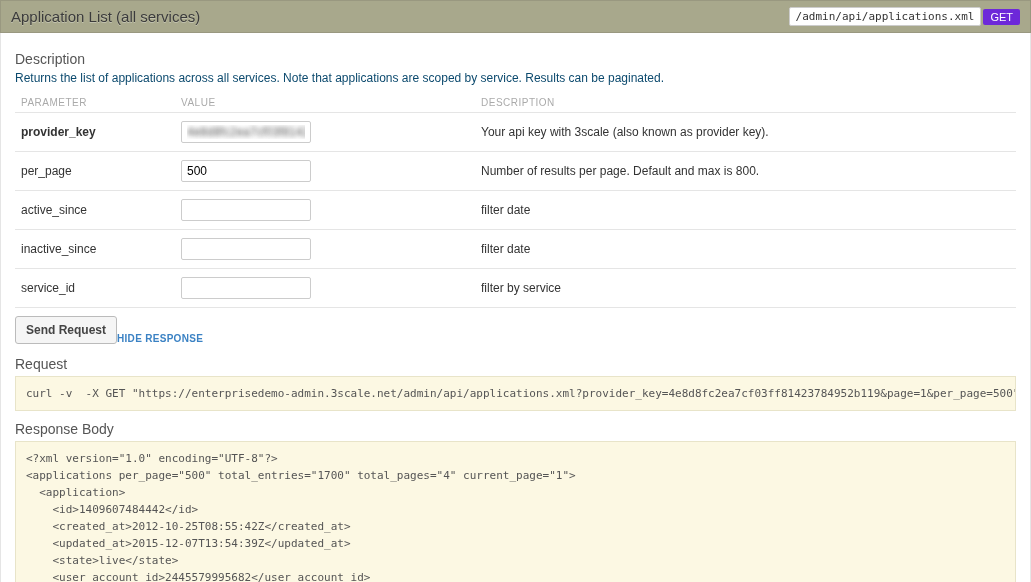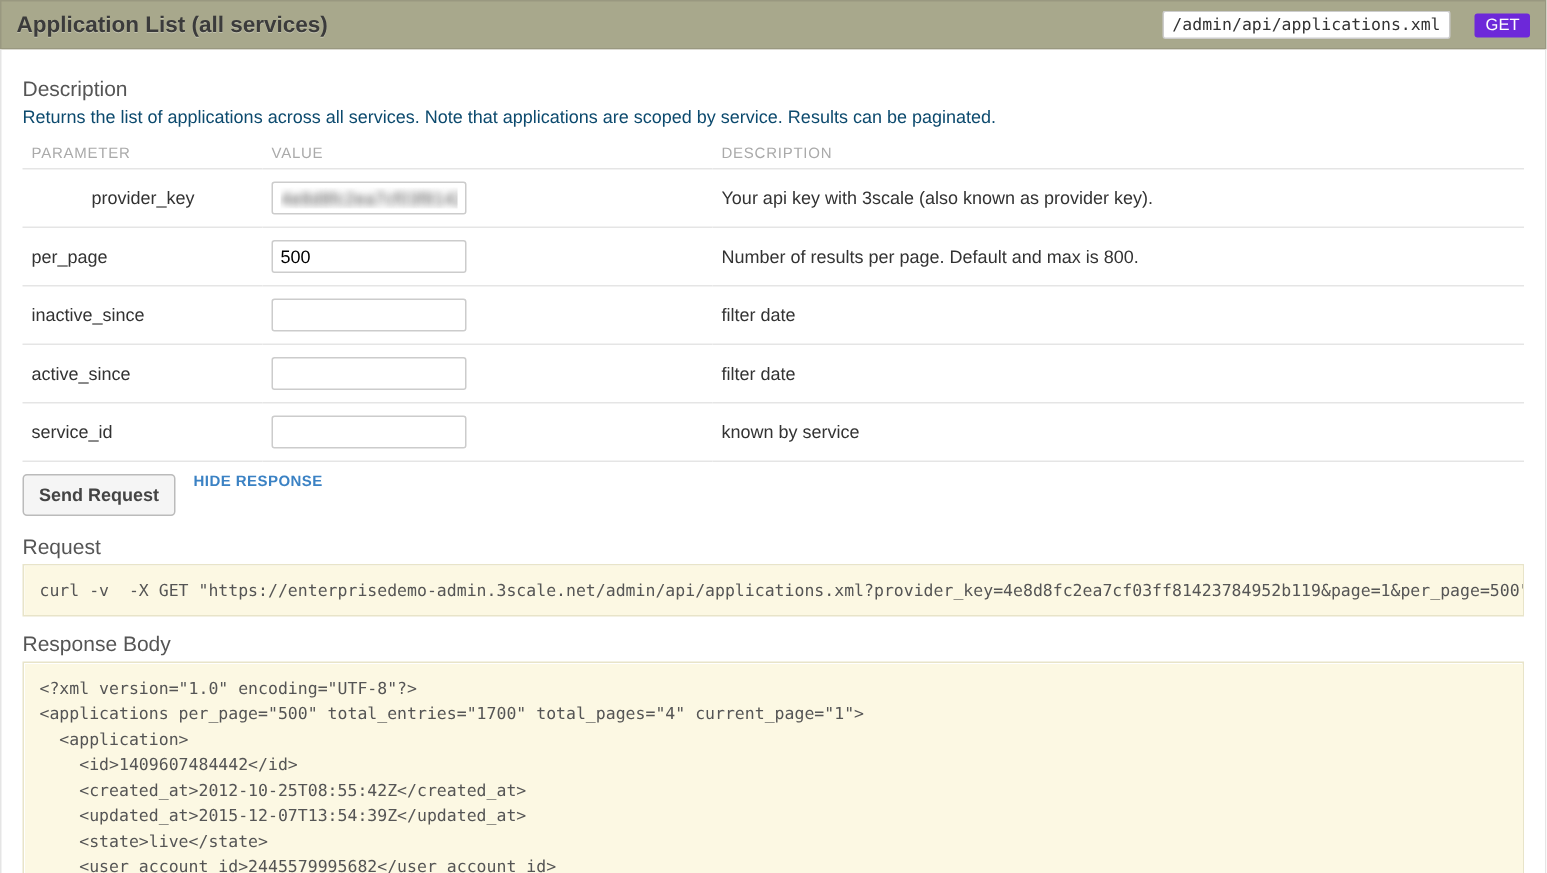--- a/index.html
+++ b/index.html
@@ -5,44 +5,44 @@
   * { box-sizing: border-box; }
   html, body { margin: 0; padding: 0; font-family: "Helvetica Neue", Helvetica, Arial, sans-serif; font-size: 13px; color: #333; background: #fff; }
   .wrap { width: 1031px; }
   .header-bar {
     background: #a8a88c;
     border: 1px solid #999880;
     padding: 6px 10px;
     display: flex; align-items: center;
     justify-content: space-between;
   }
-  .header-title { font-size: 15px; font-weight: bold; color: #3b3b3b; text-shadow: 0 1px 0 rgba(255,255,255,0.3); }
-  .endpoint-group { display: flex; align-items: center; gap: 16px; }
+  .header-title { font-size: 15px; font-weight: normal; color: #3b3b3b; text-shadow: 0 1px 0 rgba(255,255,255,0.3); }
+  .endpoint-group { display: flex; align-items: center; gap: 2px; }
   .endpoint-path {
     background: #fff; color: #333; font-family: Menlo, Consolas, monospace;
     font-size: 11px; padding: 2px 6px; border-radius: 2px; border: 1px solid #ccc;
   }
   .endpoint-method {
     background: #6d28d9; color: #fff; font-weight: normal; font-size: 11px;
     padding: 2px 7px; border-radius: 2px;
   }
   .body { padding: 12px 14px; background: #fff; border: 1px solid #e5e5e5; border-top: none; }
   .section-label { font-size: 14px; color: #555; margin: 6px 0 4px; }
   .description-text { font-size: 12px; color: #0c4a6e; margin-bottom: 8px; }
   table.params { width: 100%; border-collapse: collapse; margin-bottom: 8px; }
   table.params th { text-align: left; font-size: 10px; color: #aaa; font-weight: normal; letter-spacing: .5px; text-transform: uppercase; padding: 4px 6px; }
   table.params td { padding: 8px 6px; border-top: 1px solid #e5e5e5; vertical-align: middle; font-size: 12px; }
   table.params tr:last-child td { border-bottom: 1px solid #e5e5e5; }
   .col-param { width: 160px; }
   .col-value { width: 300px; }
   .param-name { color: #333; }
-  .param-name.required { font-weight: normal; margin-left: 40px; }
+  .param-name.required { font-weight: bold; }
   input.param-input { width: 130px; padding: 3px 5px; font-size: 12px; border: 1px solid #ccc; border-radius: 2px; }
   input.param-input.blurred { color: transparent; text-shadow: 0 0 5px rgba(0,0,0,0.7); }
-  .actions-row { margin: 6px 0 12px; display: flex; align-items: flex-start; gap: 12px; }
+  .actions-row { margin: 6px 0 12px; display: flex; align-items: flex-end; }
   .send-btn { background: #f5f5f5; border: 1px solid #bbb; border-radius: 3px; padding: 6px 10px; font-size: 12px; font-weight: bold; color: #444; cursor: pointer; }
   .hide-link { font-size: 10px; letter-spacing: .3px; text-transform: uppercase; color: #3b82c4; cursor: pointer; font-weight: bold; }
   .codeblock {
     background: #fcf8e3; border: 1px solid #e8e4c9; padding: 8px 10px;
     font-family: Menlo, Consolas, monospace; font-size: 11px; color: #555;
     white-space: pre; overflow: auto; margin-bottom: 10px; line-height: 1.55;
   }
   .codeblock.response { position: relative; max-height: 160px; overflow: auto; }
   .codeblock.response::-webkit-scrollbar { width: 10px; }
   .codeblock.response::-webkit-scrollbar-thumb { background: #b8b699; }
@@ -77,33 +77,33 @@
             <td class="col-param"><span class="param-name required">provider_key</span></td>
             <td class="col-value"><input type="text" class="param-input blurred" value="4e8d8fc2ea7cf03f81423784" style=""></td>
             <td>Your api key with 3scale (also known as provider key).</td>
           </tr>
           <tr>
             <td class="col-param"><span class="param-name">per_page</span></td>
             <td class="col-value"><input type="text" class="param-input" value="500" style=""></td>
             <td>Number of results per page. Default and max is 800.</td>
           </tr>
           <tr>
-            <td class="col-param"><span class="param-name">inactive_since</span></td>
+            <td class="col-param"><span class="param-name">active_since</span></td>
             <td class="col-value"><input type="text" class="param-input" value="" style=""></td>
             <td>filter date</td>
           </tr>
           <tr>
-            <td class="col-param"><span class="param-name">active_since</span></td>
+            <td class="col-param"><span class="param-name">inactive_since</span></td>
             <td class="col-value"><input type="text" class="param-input" value="" style=""></td>
             <td>filter date</td>
           </tr>
           <tr>
             <td class="col-param"><span class="param-name">service_id</span></td>
             <td class="col-value"><input type="text" class="param-input" value="" style=""></td>
-            <td>known by service</td>
+            <td>filter by service</td>
           </tr>
         </tbody>
     </table>
 
     <div class="actions-row">
       <button class="send-btn">Send Request</button>
       <span class="hide-link">Hide Response</span>
     </div>
 
     <div class="section-label">Request</div>

